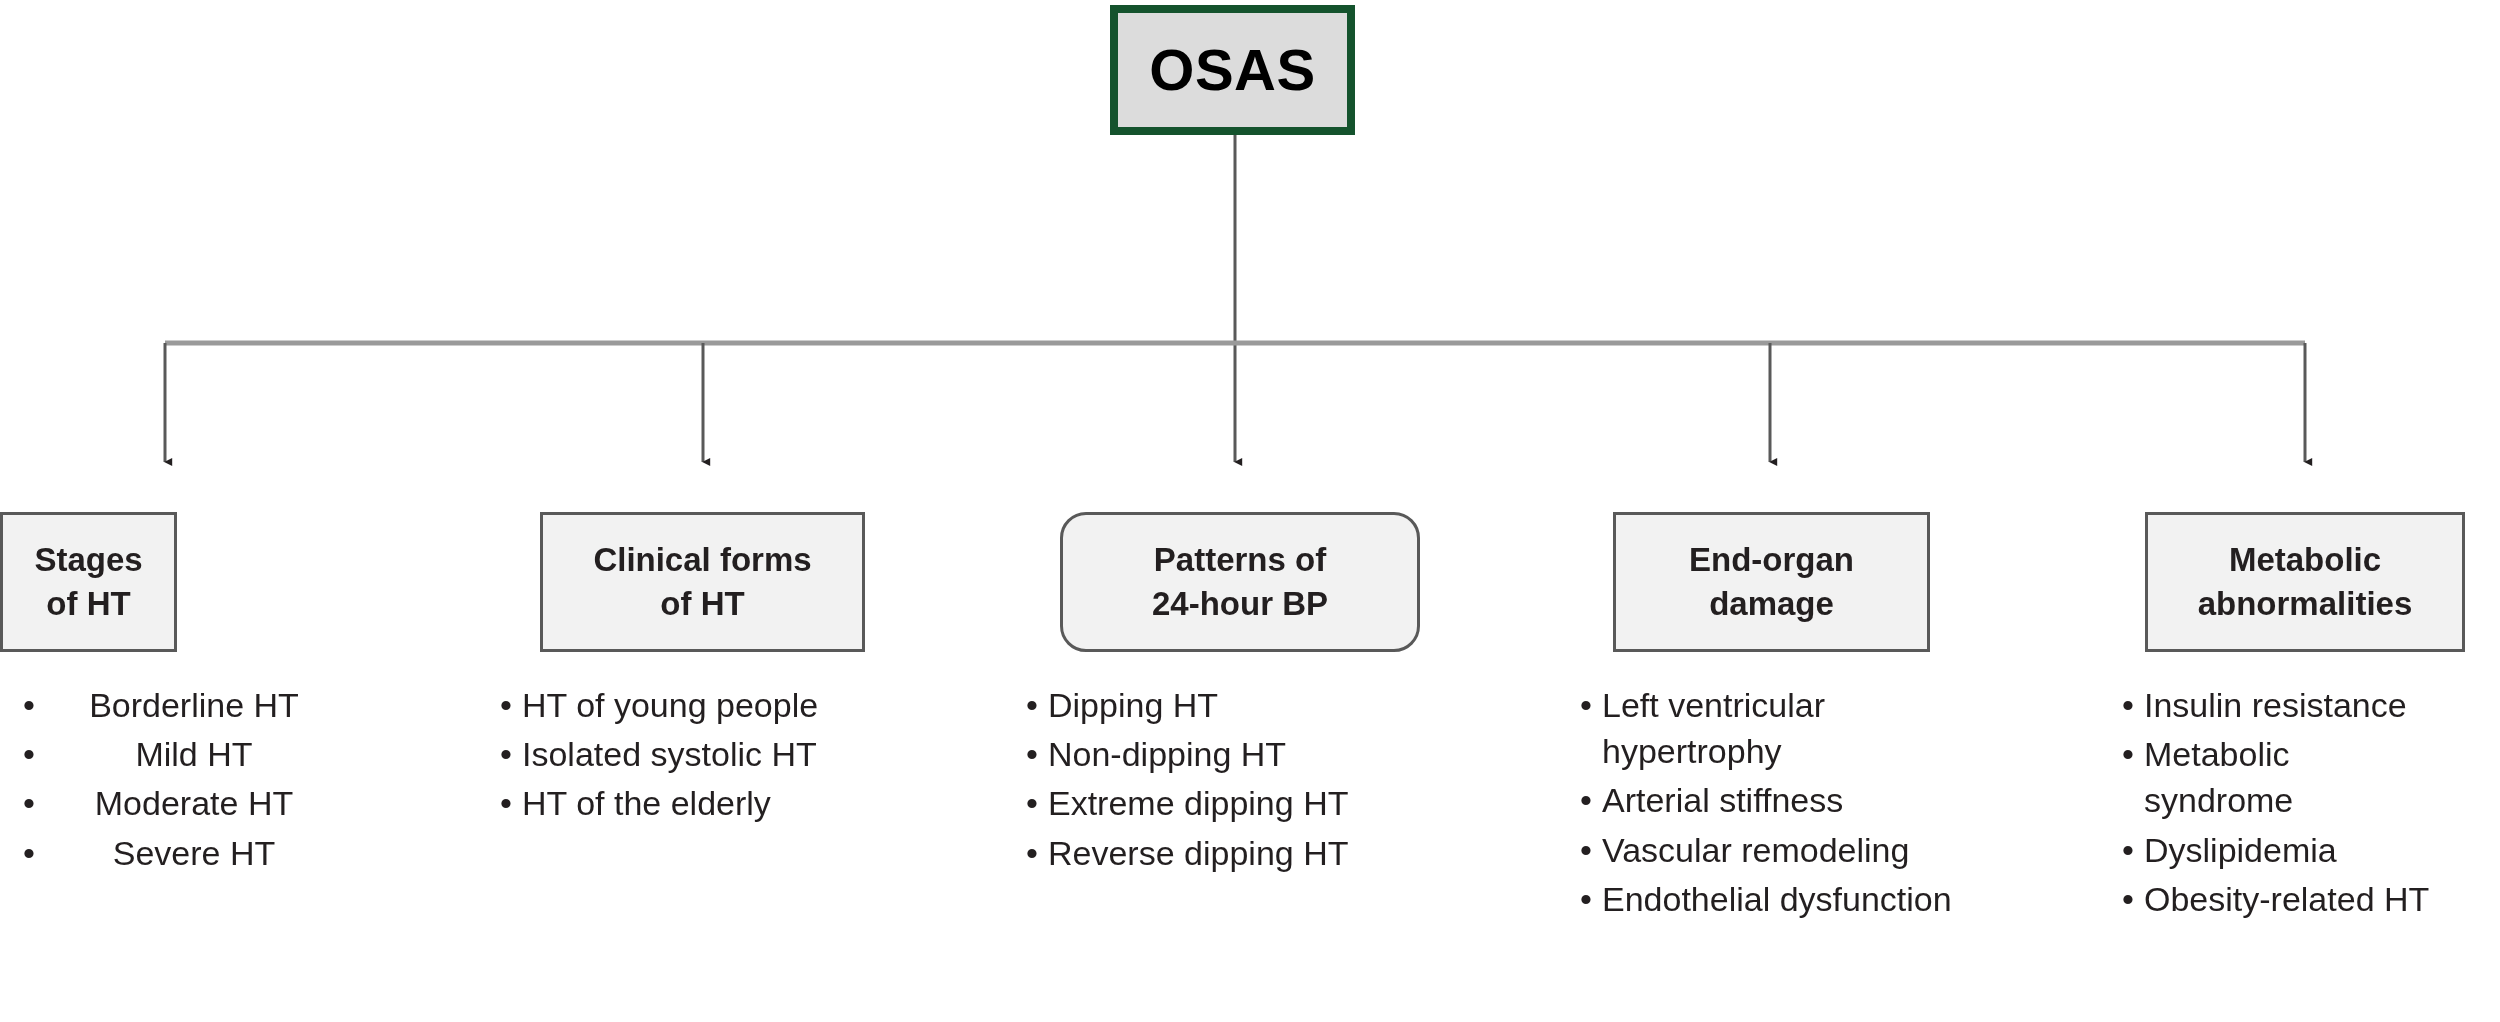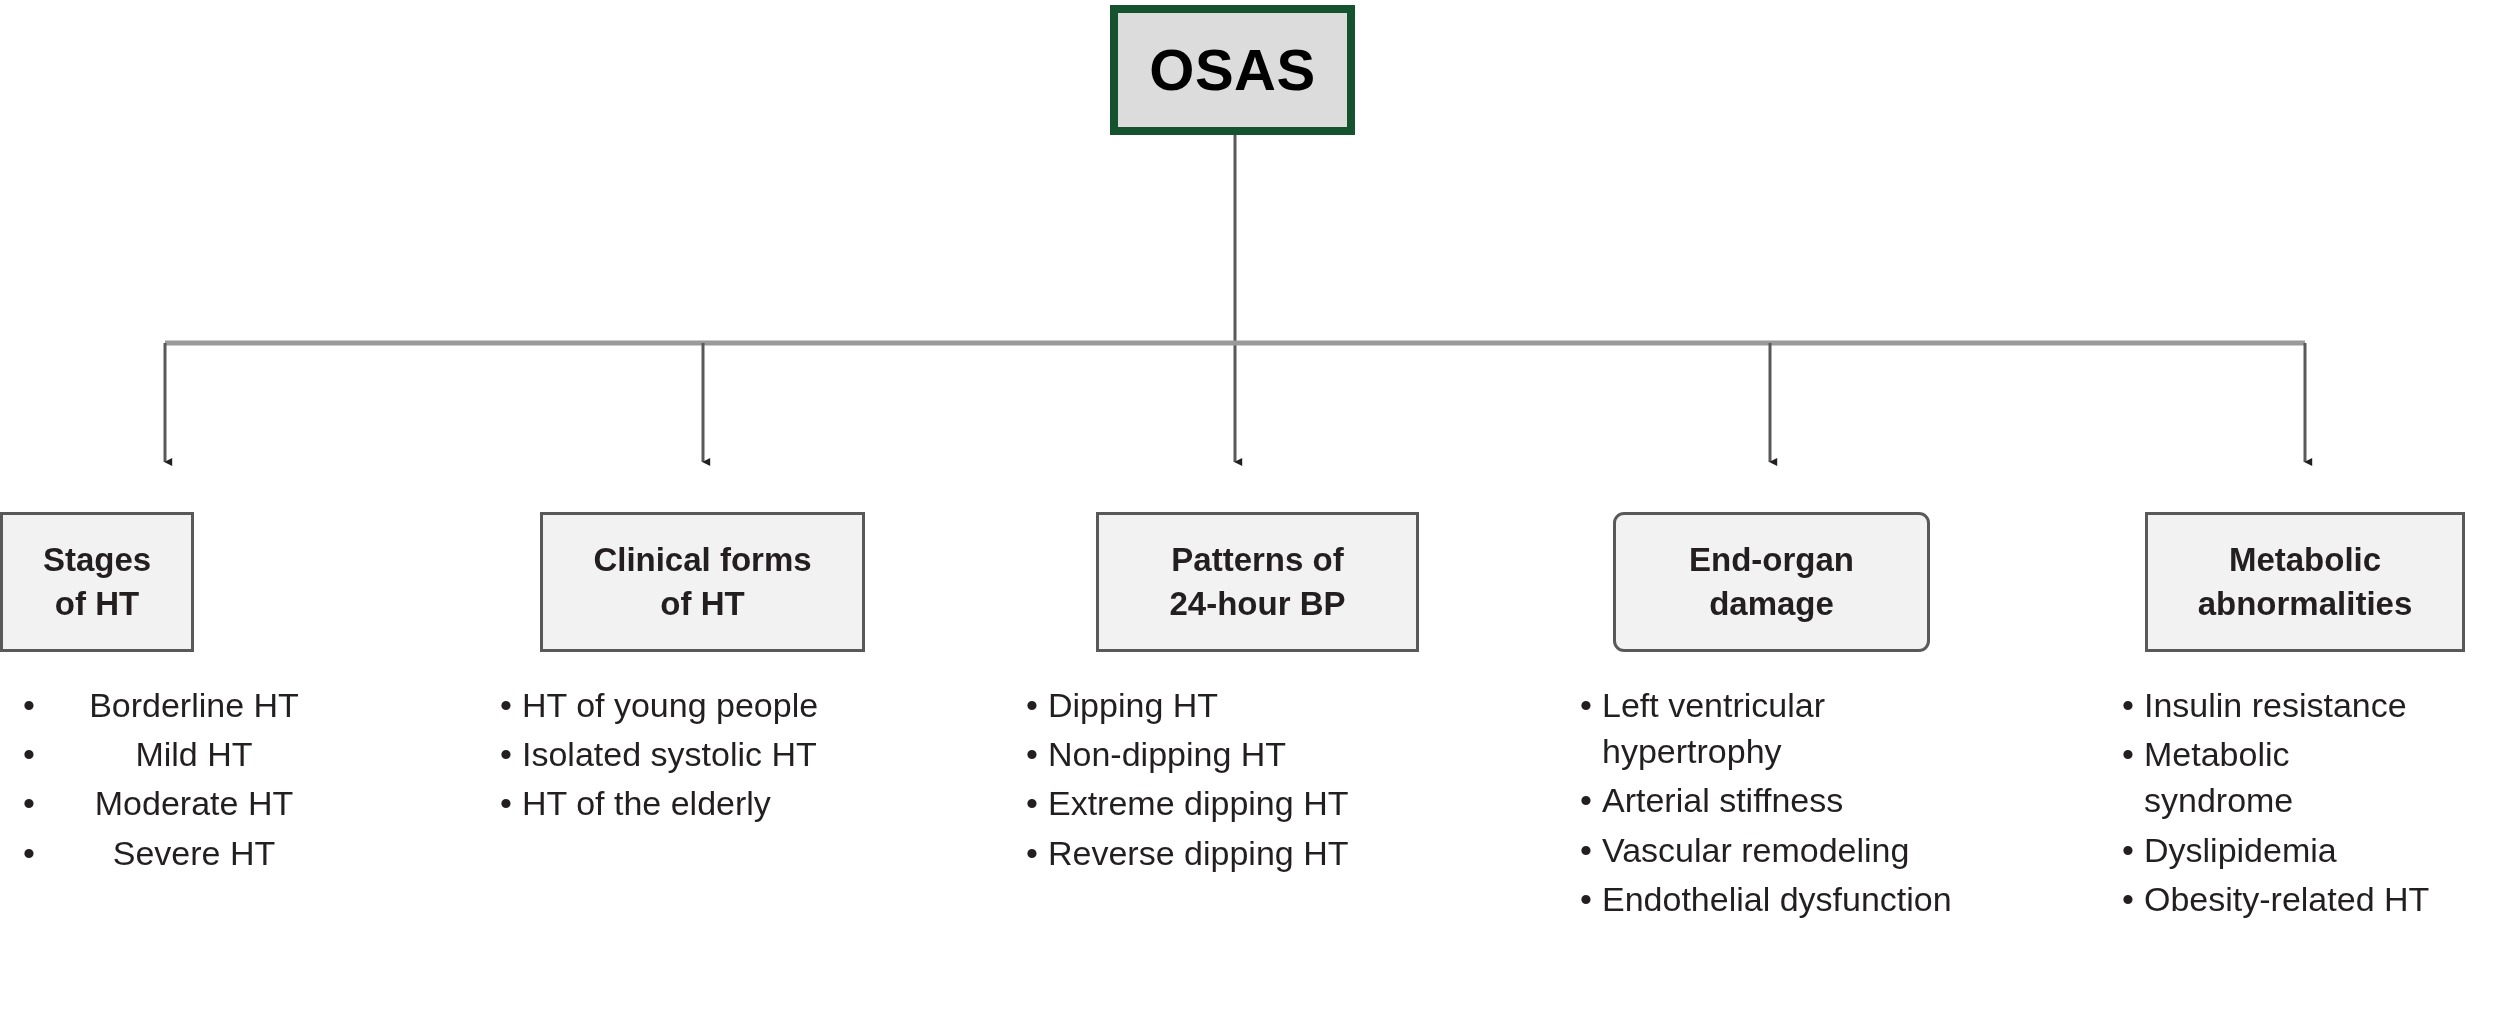--- a/index.html
+++ b/index.html
@@ -116,53 +116,53 @@
     <line x1="165" y1="343" x2="165" y2="462" stroke="#595959" stroke-width="3" marker-end="url(#arrowhead)"></line>
     <line x1="703" y1="343" x2="703" y2="462" stroke="#595959" stroke-width="3" marker-end="url(#arrowhead)"></line>
     <line x1="1770" y1="343" x2="1770" y2="462" stroke="#595959" stroke-width="3" marker-end="url(#arrowhead)"></line>
     <line x1="2305" y1="343" x2="2305" y2="462" stroke="#595959" stroke-width="3" marker-end="url(#arrowhead)"></line>
   </svg>
 
   <div class="root-box">
     <span class="root-label">OSAS</span>
   </div>
 
-  <div class="cat-box" style="left:0px; width:194px;">
+  <div class="cat-box" style="left:0px; width:177px;">
     <span class="cat-line">Stages</span>
     <span class="cat-line">of HT</span>
   </div>
   <div class="bullets" style="left:23px; width:320px;text-align:center;">
     <span class="bullet-item">Borderline HT</span>
     <span class="bullet-item">Mild HT</span>
     <span class="bullet-item">Moderate HT</span>
     <span class="bullet-item">Severe HT</span>
   </div>
 
   <div class="cat-box" style="left:540px; width:325px;">
     <span class="cat-line">Clinical forms</span>
     <span class="cat-line">of HT</span>
   </div>
   <div class="bullets" style="left:500px; width:420px;">
     <span class="bullet-item">HT of young people</span>
     <span class="bullet-item">Isolated systolic HT</span>
     <span class="bullet-item">HT of the elderly</span>
   </div>
 
-  <div class="cat-box" style="left:1096px; width:323px;">
+  <div class="cat-box" style="left:1060px; width:360px;border-radius:26px;">
     <span class="cat-line">Patterns of</span>
     <span class="cat-line">24-hour BP</span>
   </div>
   <div class="bullets" style="left:1026px; width:430px;">
     <span class="bullet-item">Dipping HT</span>
     <span class="bullet-item">Non-dipping HT</span>
     <span class="bullet-item">Extreme dipping HT</span>
     <span class="bullet-item">Reverse dipping HT</span>
   </div>
 
-  <div class="cat-box" style="left:1613px; width:317px;border-radius:11px;">
+  <div class="cat-box" style="left:1613px; width:317px;">
     <span class="cat-line">End-organ</span>
     <span class="cat-line">damage</span>
   </div>
   <div class="bullets" style="left:1580px; width:440px;">
     <span class="bullet-item">Left ventricular
 hypertrophy</span>
     <span class="bullet-item">Arterial stiffness</span>
     <span class="bullet-item">Vascular remodeling</span>
     <span class="bullet-item">Endothelial dysfunction</span>
   </div>

